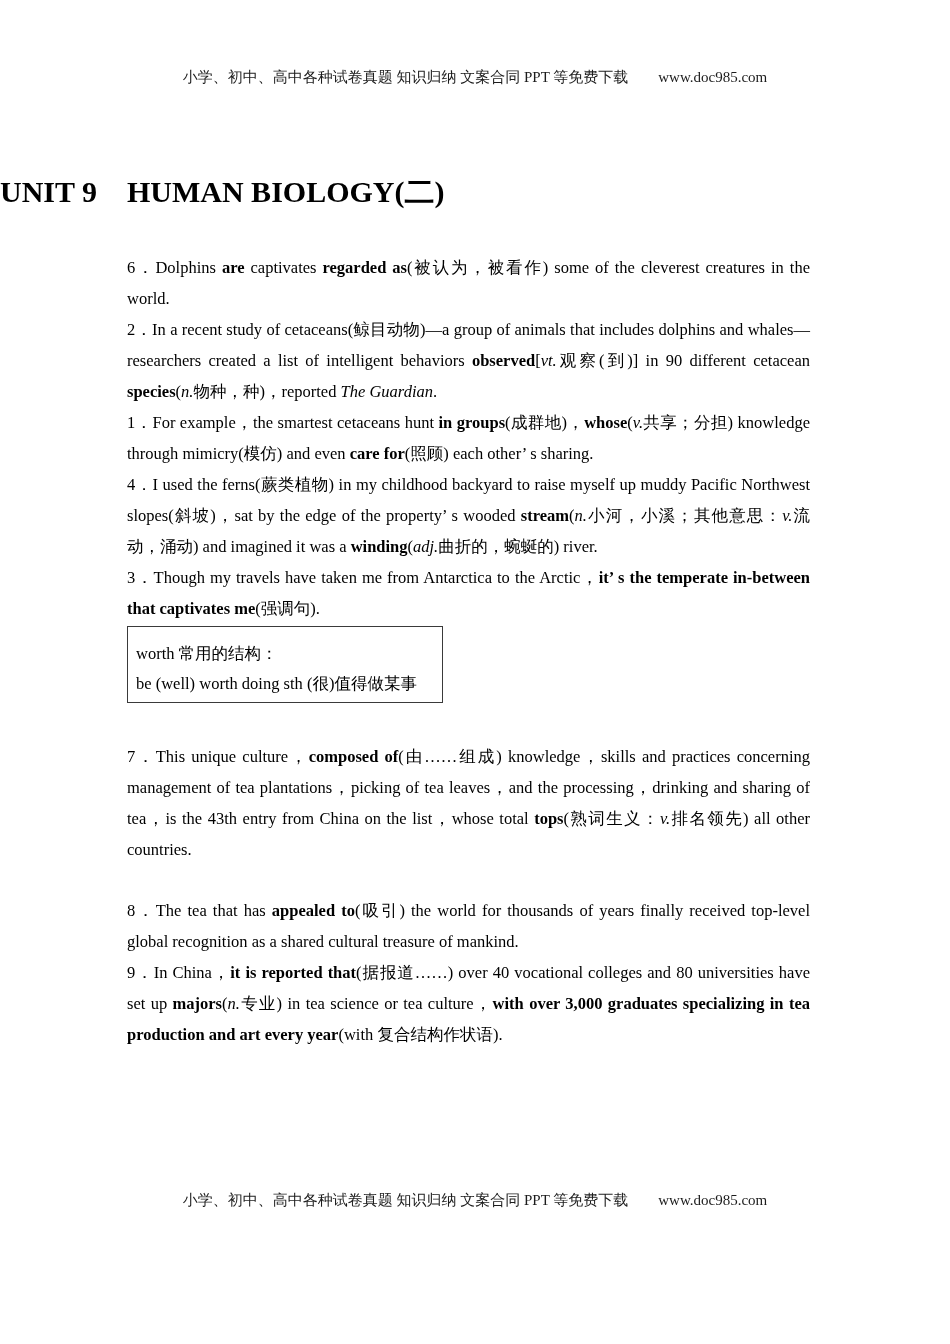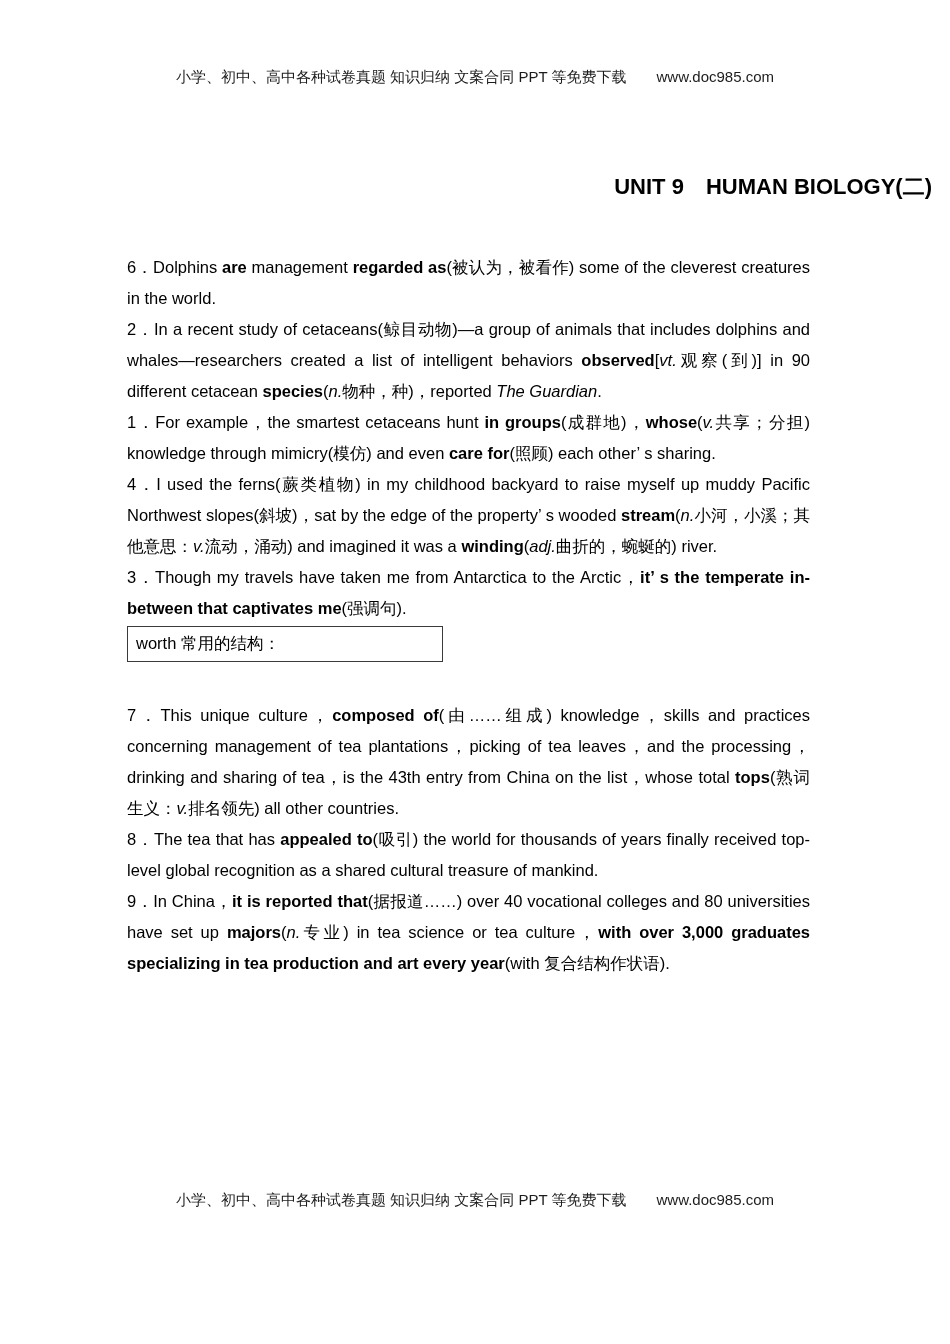--- a/index.html
+++ b/index.html
@@ -2,80 +2,81 @@
 <html><head>
 <meta charset="utf-8">
 <style>
   html,body { margin:0; padding:0; background:#ffffff; }
   .page {
     position:relative;
     width:950px;
     height:1344px;
     background:#ffffff;
     color:#000;
-    font-family:Liberation Sans, sans-serif;
+    font-family:Liberation Serif, serif;
     overflow:hidden;
   }
   .watermark {
     position:absolute; left:0; right:0;
     display:flex; justify-content:center; align-items:baseline;
     gap:30px;
     font-size:15px; color:#1c1c1c; white-space:nowrap;
   }
   .watermark.top { top:68px; }
   .watermark.bottom { top:1191px; }
   .doc-title {
-    position:absolute; top:172px; left:0; right:18px;
-    text-align:right;
+    position:absolute; top:172px; left:0; right:4px;
+    text-align:left;
     font-weight:700;
-    font-size:22px;
+    font-size:30px;
   }
   .content {
     position:absolute;
     left:127px; top:252px;
     width:683px;
     font-size:16.5px;
     line-height:31px;
     text-align:justify;
   }
   .para { margin:0; }
   .para.gap-sm { margin-top:38px; }
-  .para.gap-lg { }
+  .para.gap-lg { margin-top:30px; }
   .bold { font-weight:700; }
   .italic { font-style:italic; }
   .note-box {
     width:298px;
     border:1px solid #3a3a3a;
-    padding:1px 8px 3px 8px;
+    padding:12px 8px 3px 8px;
     margin-top:2px;
     line-height:30px;
     text-align:left;
   }
   .note-line { margin:0; }
 </style>
 </head>
 <body>
 
 <div class="page">
 
   <div class="watermark top">
     <span>小学、初中、高中各种试卷真题 知识归纳 文案合同 PPT 等免费下载</span>
     <span>www.doc985.com</span>
   </div>
 
   <div class="doc-title">UNIT 9　HUMAN BIOLOGY(二)</div>
 
   <div class="content">
-      <p class="para"><span>6．Dolphins </span><span class="bold">are</span><span> management </span><span class="bold">regarded as</span><span>(被认为，被看作) some of the cleverest creatures in the world.</span></p>
+      <p class="para"><span>6．Dolphins </span><span class="bold">are</span><span> captivates </span><span class="bold">regarded as</span><span>(被认为，被看作) some of the cleverest creatures in the world.</span></p>
       <p class="para"><span>2．In a recent study of cetaceans(鲸目动物)—a group of animals that includes dolphins and whales—researchers created a list of intelligent behaviors </span><span class="bold">observed</span><span>[</span><span class="italic">vt.</span><span>观察(到)] in 90 different cetacean </span><span class="bold">species</span><span>(</span><span class="italic">n.</span><span>物种，种)，reported </span><span class="italic">The Guardian</span><span>.</span></p>
       <p class="para"><span>1．For example，the smartest cetaceans hunt </span><span class="bold">in groups</span><span>(成群地)，</span><span class="bold">whose</span><span>(</span><span class="italic">v.</span><span>共享；分担) knowledge through mimicry(模仿) and even </span><span class="bold">care for</span><span>(照顾) each other’ s sharing.</span></p>
       <p class="para"><span>4．I used the ferns(蕨类植物) in my childhood backyard to raise myself up muddy Pacific Northwest slopes(斜坡)，sat by the edge of the property’ s wooded </span><span class="bold">stream</span><span>(</span><span class="italic">n.</span><span>小河，小溪；其他意思：</span><span class="italic">v.</span><span>流动，涌动) and imagined it was a </span><span class="bold">winding</span><span>(</span><span class="italic">adj.</span><span>曲折的，蜿蜒的) river.</span></p>
       <p class="para"><span>3．Though my travels have taken me from Antarctica to the Arctic，</span><span class="bold">it’ s the temperate in-between that captivates me</span><span>(强调句).</span></p>
       <div class="note-box">
         <div class="note-line">worth 常用的结构：</div>
+        <div class="note-line">be (well) worth doing sth (很)值得做某事</div>
       </div>
       <p class="para gap-sm"><span>7．This unique culture，</span><span class="bold">composed of</span><span>(由……组成) knowledge，skills and practices concerning management of tea plantations，picking of tea leaves，and the processing，drinking and sharing of tea，is the 43th entry from China on the list，whose total </span><span class="bold">tops</span><span>(熟词生义：</span><span class="italic">v.</span><span>排名领先) all other countries.</span></p>
       <p class="para gap-lg"><span>8．The tea that has </span><span class="bold">appealed to</span><span>(吸引) the world for thousands of years finally received top-level global recognition as a shared cultural treasure of mankind.</span></p>
       <p class="para"><span>9．In China，</span><span class="bold">it is reported that</span><span>(据报道……) over 40 vocational colleges and 80 universities have set up </span><span class="bold">majors</span><span>(</span><span class="italic">n.</span><span>专业) in tea science or tea culture，</span><span class="bold">with over 3,000 graduates specializing in tea production and art every year</span><span>(with 复合结构作状语).</span></p>
     </div>
 
   <div class="watermark bottom">
     <span>小学、初中、高中各种试卷真题 知识归纳 文案合同 PPT 等免费下载</span>
     <span>www.doc985.com</span>
   </div>

